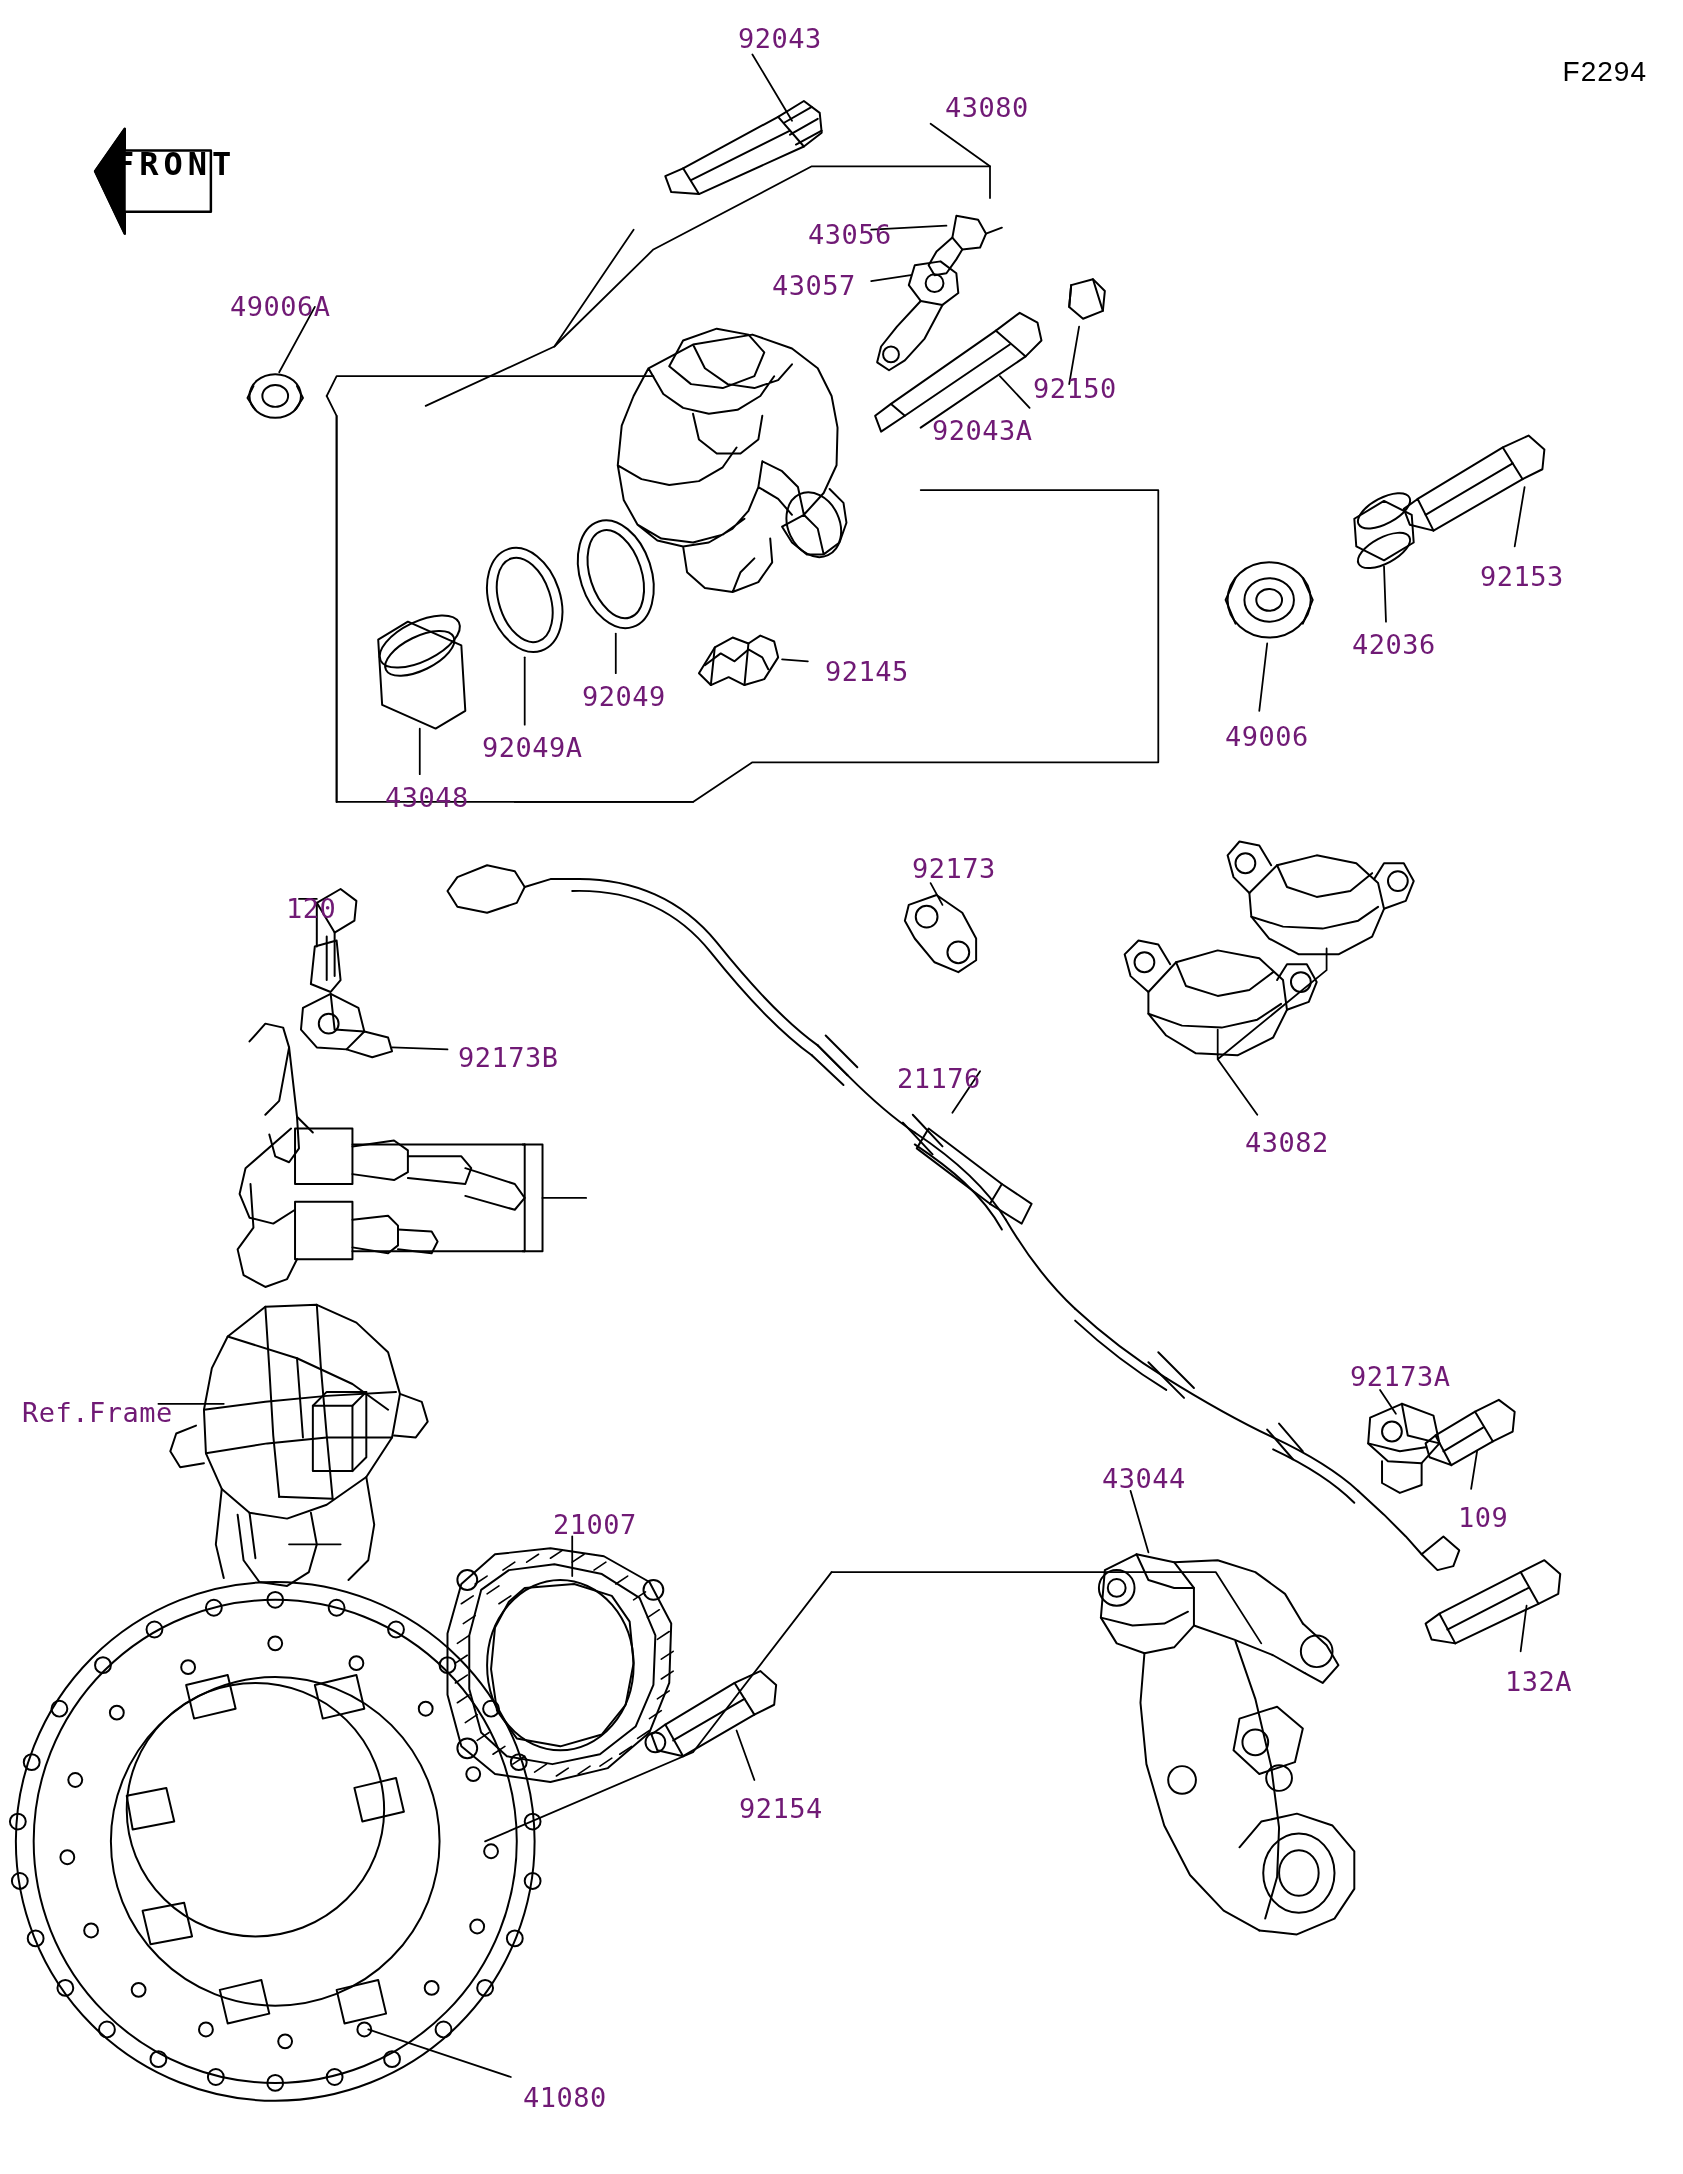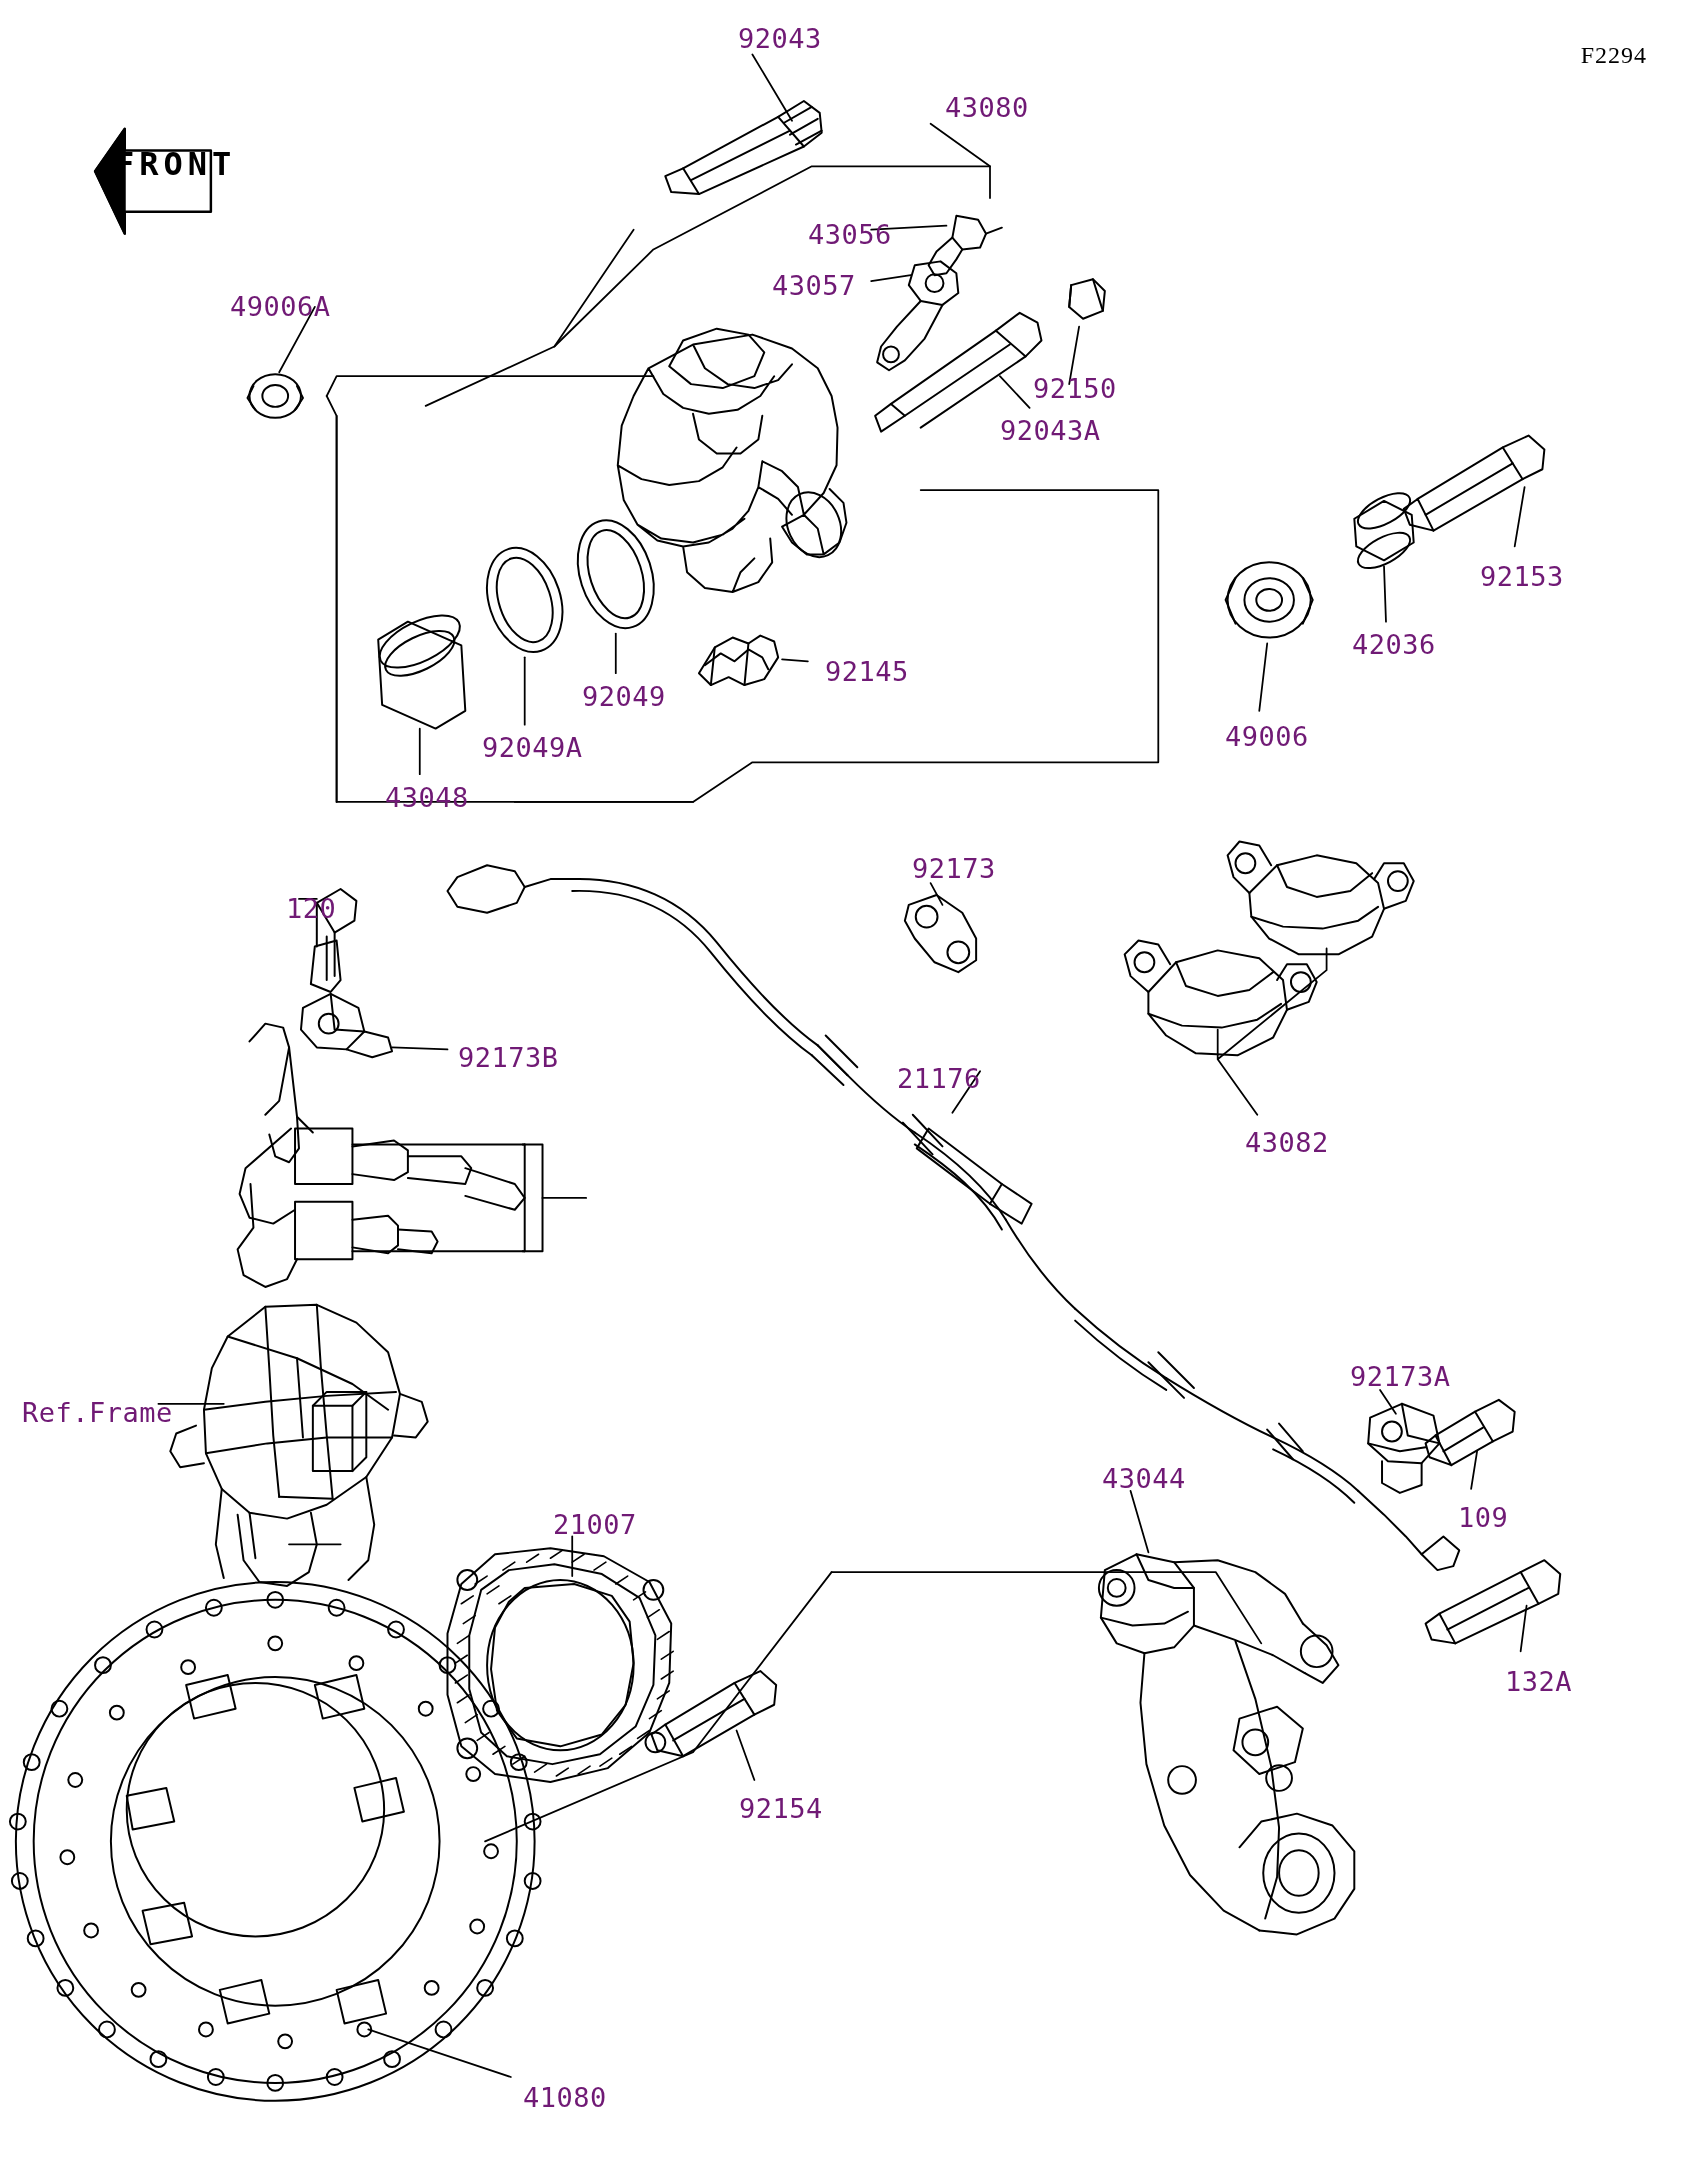--- a/index.html
+++ b/index.html
@@ -27,23 +27,23 @@
     font-family: "DejaVu Sans Mono", monospace;
     font-size: 27px;
     color: #701a75;
     white-space: pre;
     letter-spacing: 0.5px;
     line-height: 1.25;
   }
   .diag-code {
     position: absolute;
     right: 36px;
-    top: 42px;
-    font-family: Liberation Serif, serif;
-    font-size: 24px;
+    top: 56px;
+    font-family: Liberation Sans, sans-serif;
+    font-size: 28px;
     letter-spacing: 1px;
   }
   .front-badge {
     position: absolute;
     left: 87px;
     top: 111px;
     width: 129px;
     height: 89px;
   }
   .front-badge .txt {
@@ -467,21 +467,21 @@
 
   <div class="front-badge">
     <div class="txt">FRONT</div>
   </div>
 
   <div class="lbl" style="left:738px; top:22px;">92043</div>
   <div class="lbl" style="left:945px; top:91px;">43080</div>
   <div class="lbl" style="left:808px; top:218px;">43056</div>
   <div class="lbl" style="left:772px; top:269px;">43057</div>
   <div class="lbl" style="left:1033px; top:372px;">92150</div>
-  <div class="lbl" style="left:1000px; top:414px;">92043A</div>
+  <div class="lbl" style="left:932px; top:414px;">92043A</div>
   <div class="lbl" style="left:230px; top:290px;">49006A</div>
   <div class="lbl" style="left:1480px; top:551px;margin-top:9px;">92153</div>
   <div class="lbl" style="left:1352px; top:628px;">42036</div>
   <div class="lbl" style="left:1225px; top:720px;">49006</div>
   <div class="lbl" style="left:825px; top:655px;">92145</div>
   <div class="lbl" style="left:582px; top:680px;">92049</div>
   <div class="lbl" style="left:482px; top:731px;">92049A</div>
   <div class="lbl" style="left:385px; top:781px;">43048</div>
   <div class="lbl" style="left:912px; top:852px;">92173</div>
   <div class="lbl" style="left:1245px; top:1126px;">43082</div>

